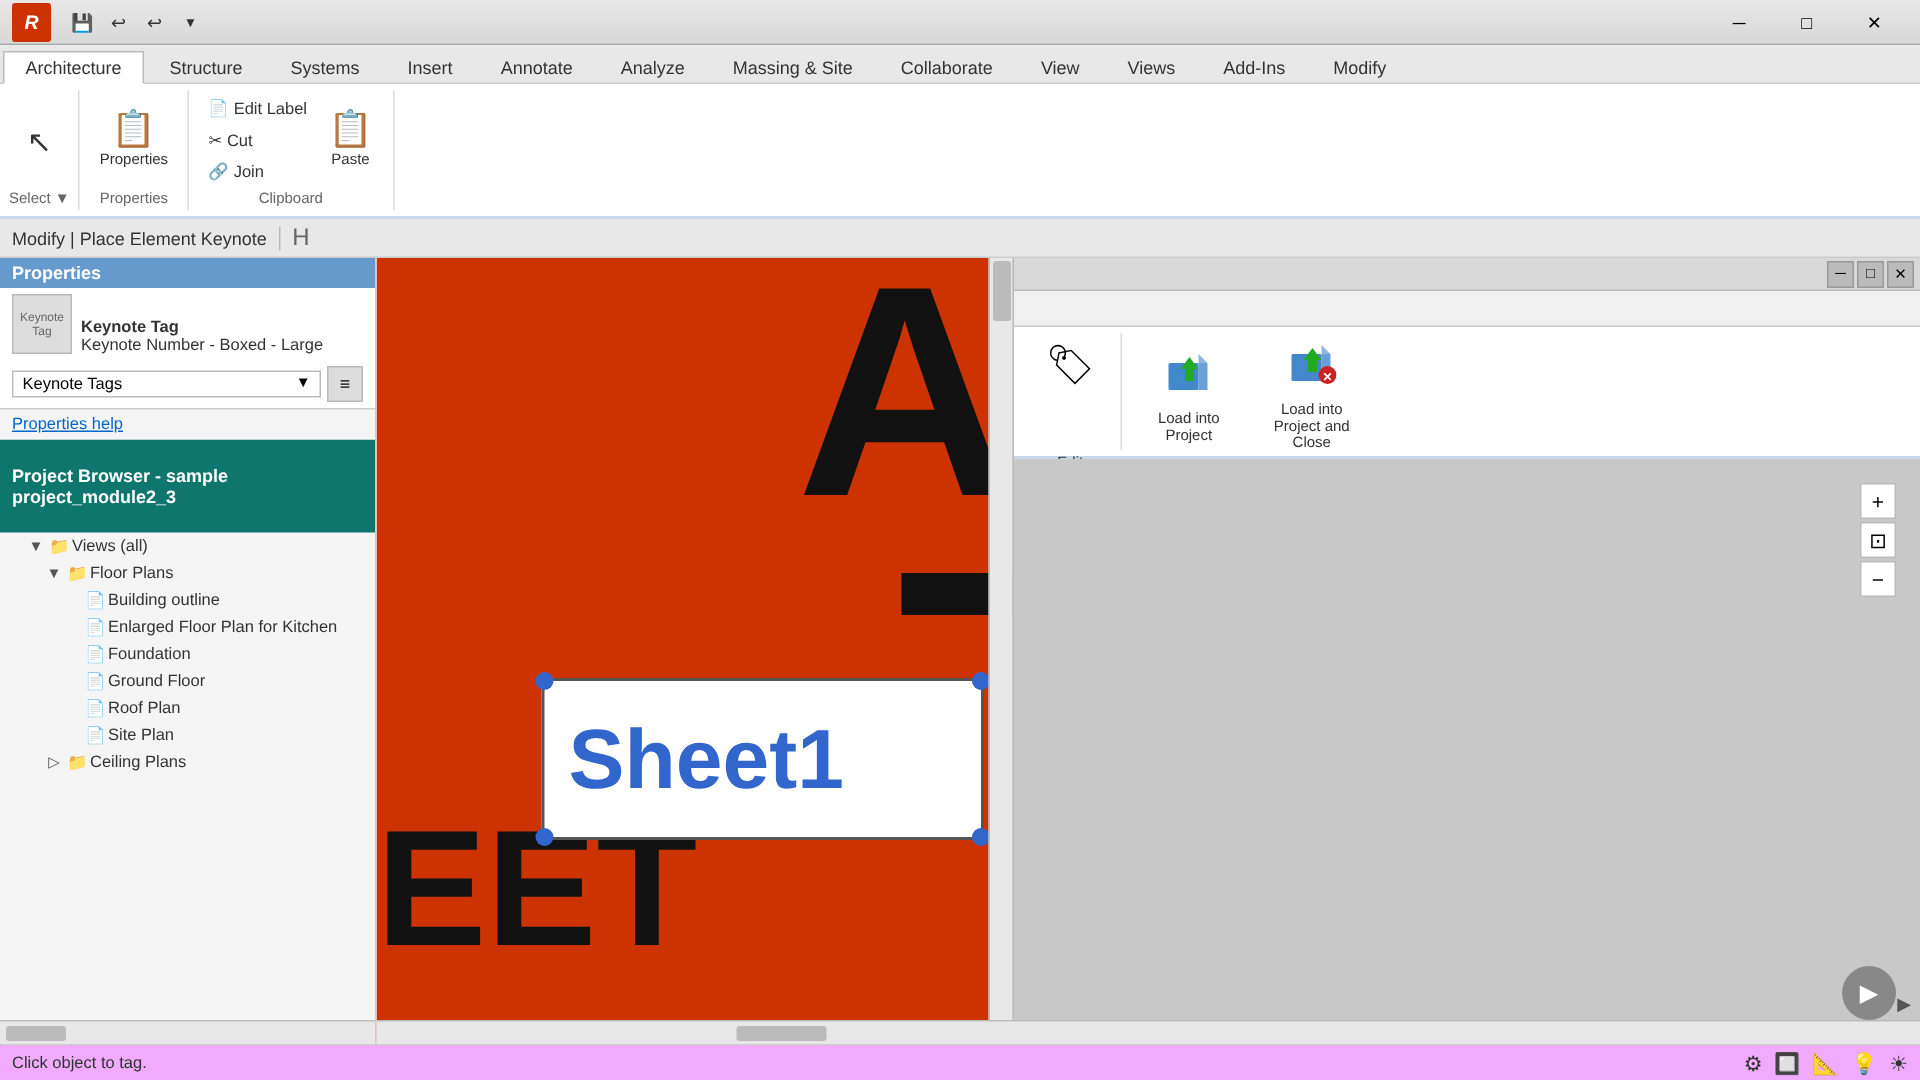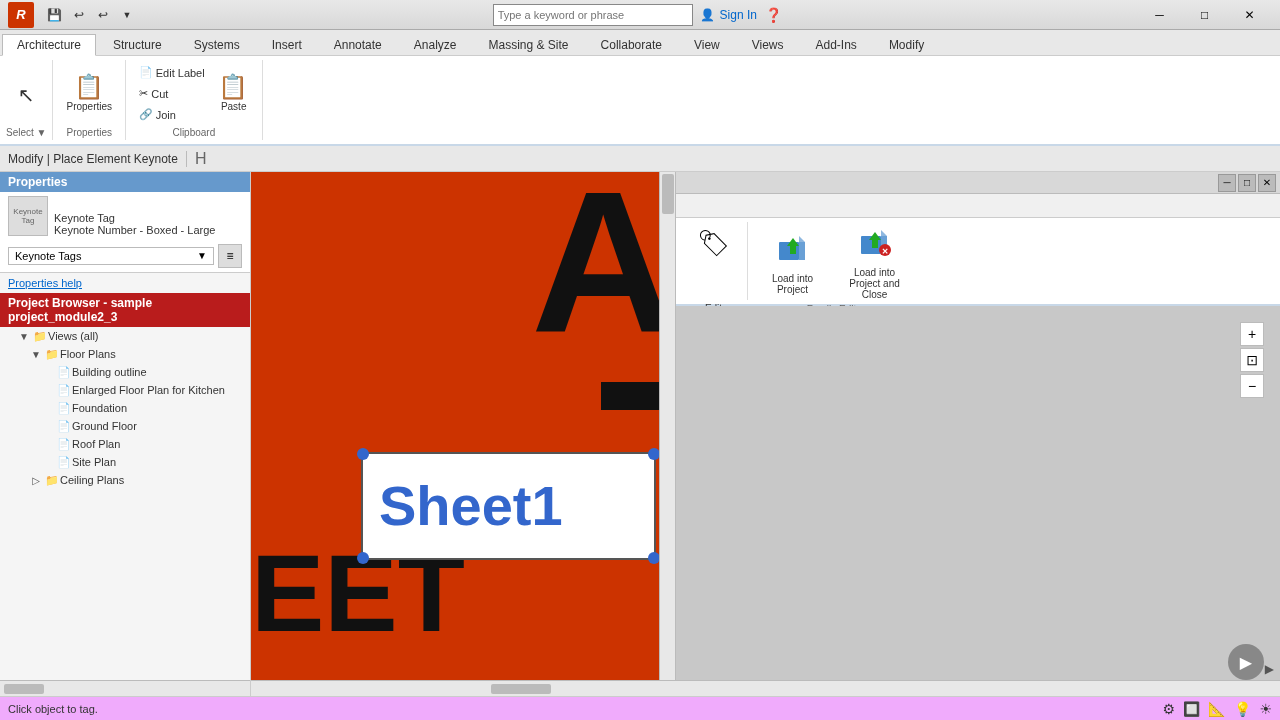--- a/index.html
+++ b/index.html
@@ -154,21 +154,21 @@
       font-weight: bold;
     }
     .properties-type {
       display: flex;
       align-items: flex-end;
       padding: 4px 8px;
       gap: 6px;
     }
     .type-icon { width: 40px; height: 40px; background: #ddd; border: 1px solid #bbb; display: flex; align-items: center; justify-content: center; font-size: 8px; color: #666; }
     .type-info { flex: 1; }
-    .type-name { font-size: 11px; font-weight: normal; color: #333; }
+    .type-name { font-size: 11px; font-weight: bold; color: #333; }
     .type-value { font-size: 11px; color: #333; }
     .properties-footer {
       padding: 4px 8px;
       display: flex;
       align-items: center;
       justify-content: space-between;
     }
     .keynote-tags-dropdown {
       display: flex;
       align-items: flex-start;
@@ -180,23 +180,23 @@
       font-size: 11px;
       flex: 1;
     }
 
     
     .project-browser {
       flex: 1;
       overflow-y: auto;
     }
     .browser-header {
-      background: #b91c1c;
+      background: #0f766e;
       color: white;
-      padding: 3px 8px;
+      padding: 17px 8px;
       font-size: 12px;
       font-weight: bold;
     }
     .tree-item {
       display: flex;
       align-items: center;
       padding: 1px 0;
       cursor: pointer;
       font-size: 11px;
       color: #333;
@@ -292,30 +292,20 @@
 <div style="width:1280px; height:720px; position:relative; overflow:hidden;">
 
   <div class="title-bar">
     <div class="title-bar-left">
       <div class="revit-logo">R</div>
       <div class="quick-access">
         <div class="qa-btn">💾</div>
         <div class="qa-btn">↩</div>
         <div class="qa-btn">↩</div>
         <div class="qa-btn" style="font-size:9px;">▼</div>
-      </div>
-    </div>
-    <div style="display:flex; align-items:center; gap:8px;">
-      <input class="search-input" type="text" placeholder="Type a keyword or phrase" style="">
-      <div style="display:flex; align-items:center; gap:4px; font-size:12px;">
-        <span>👤</span>
-        <span style="color:#0066cc; cursor:pointer;">Sign In</span>
-      </div>
-      <div style="display:flex; align-items:center;">
-        <span style="font-size:14px; cursor:pointer;">❓</span>
       </div>
     </div>
     <div class="window-controls">
       <div class="win-btn">─</div>
       <div class="win-btn">□</div>
       <div class="win-btn close">✕</div>
     </div>
   </div>
 
   <div class="ribbon-tabs">

